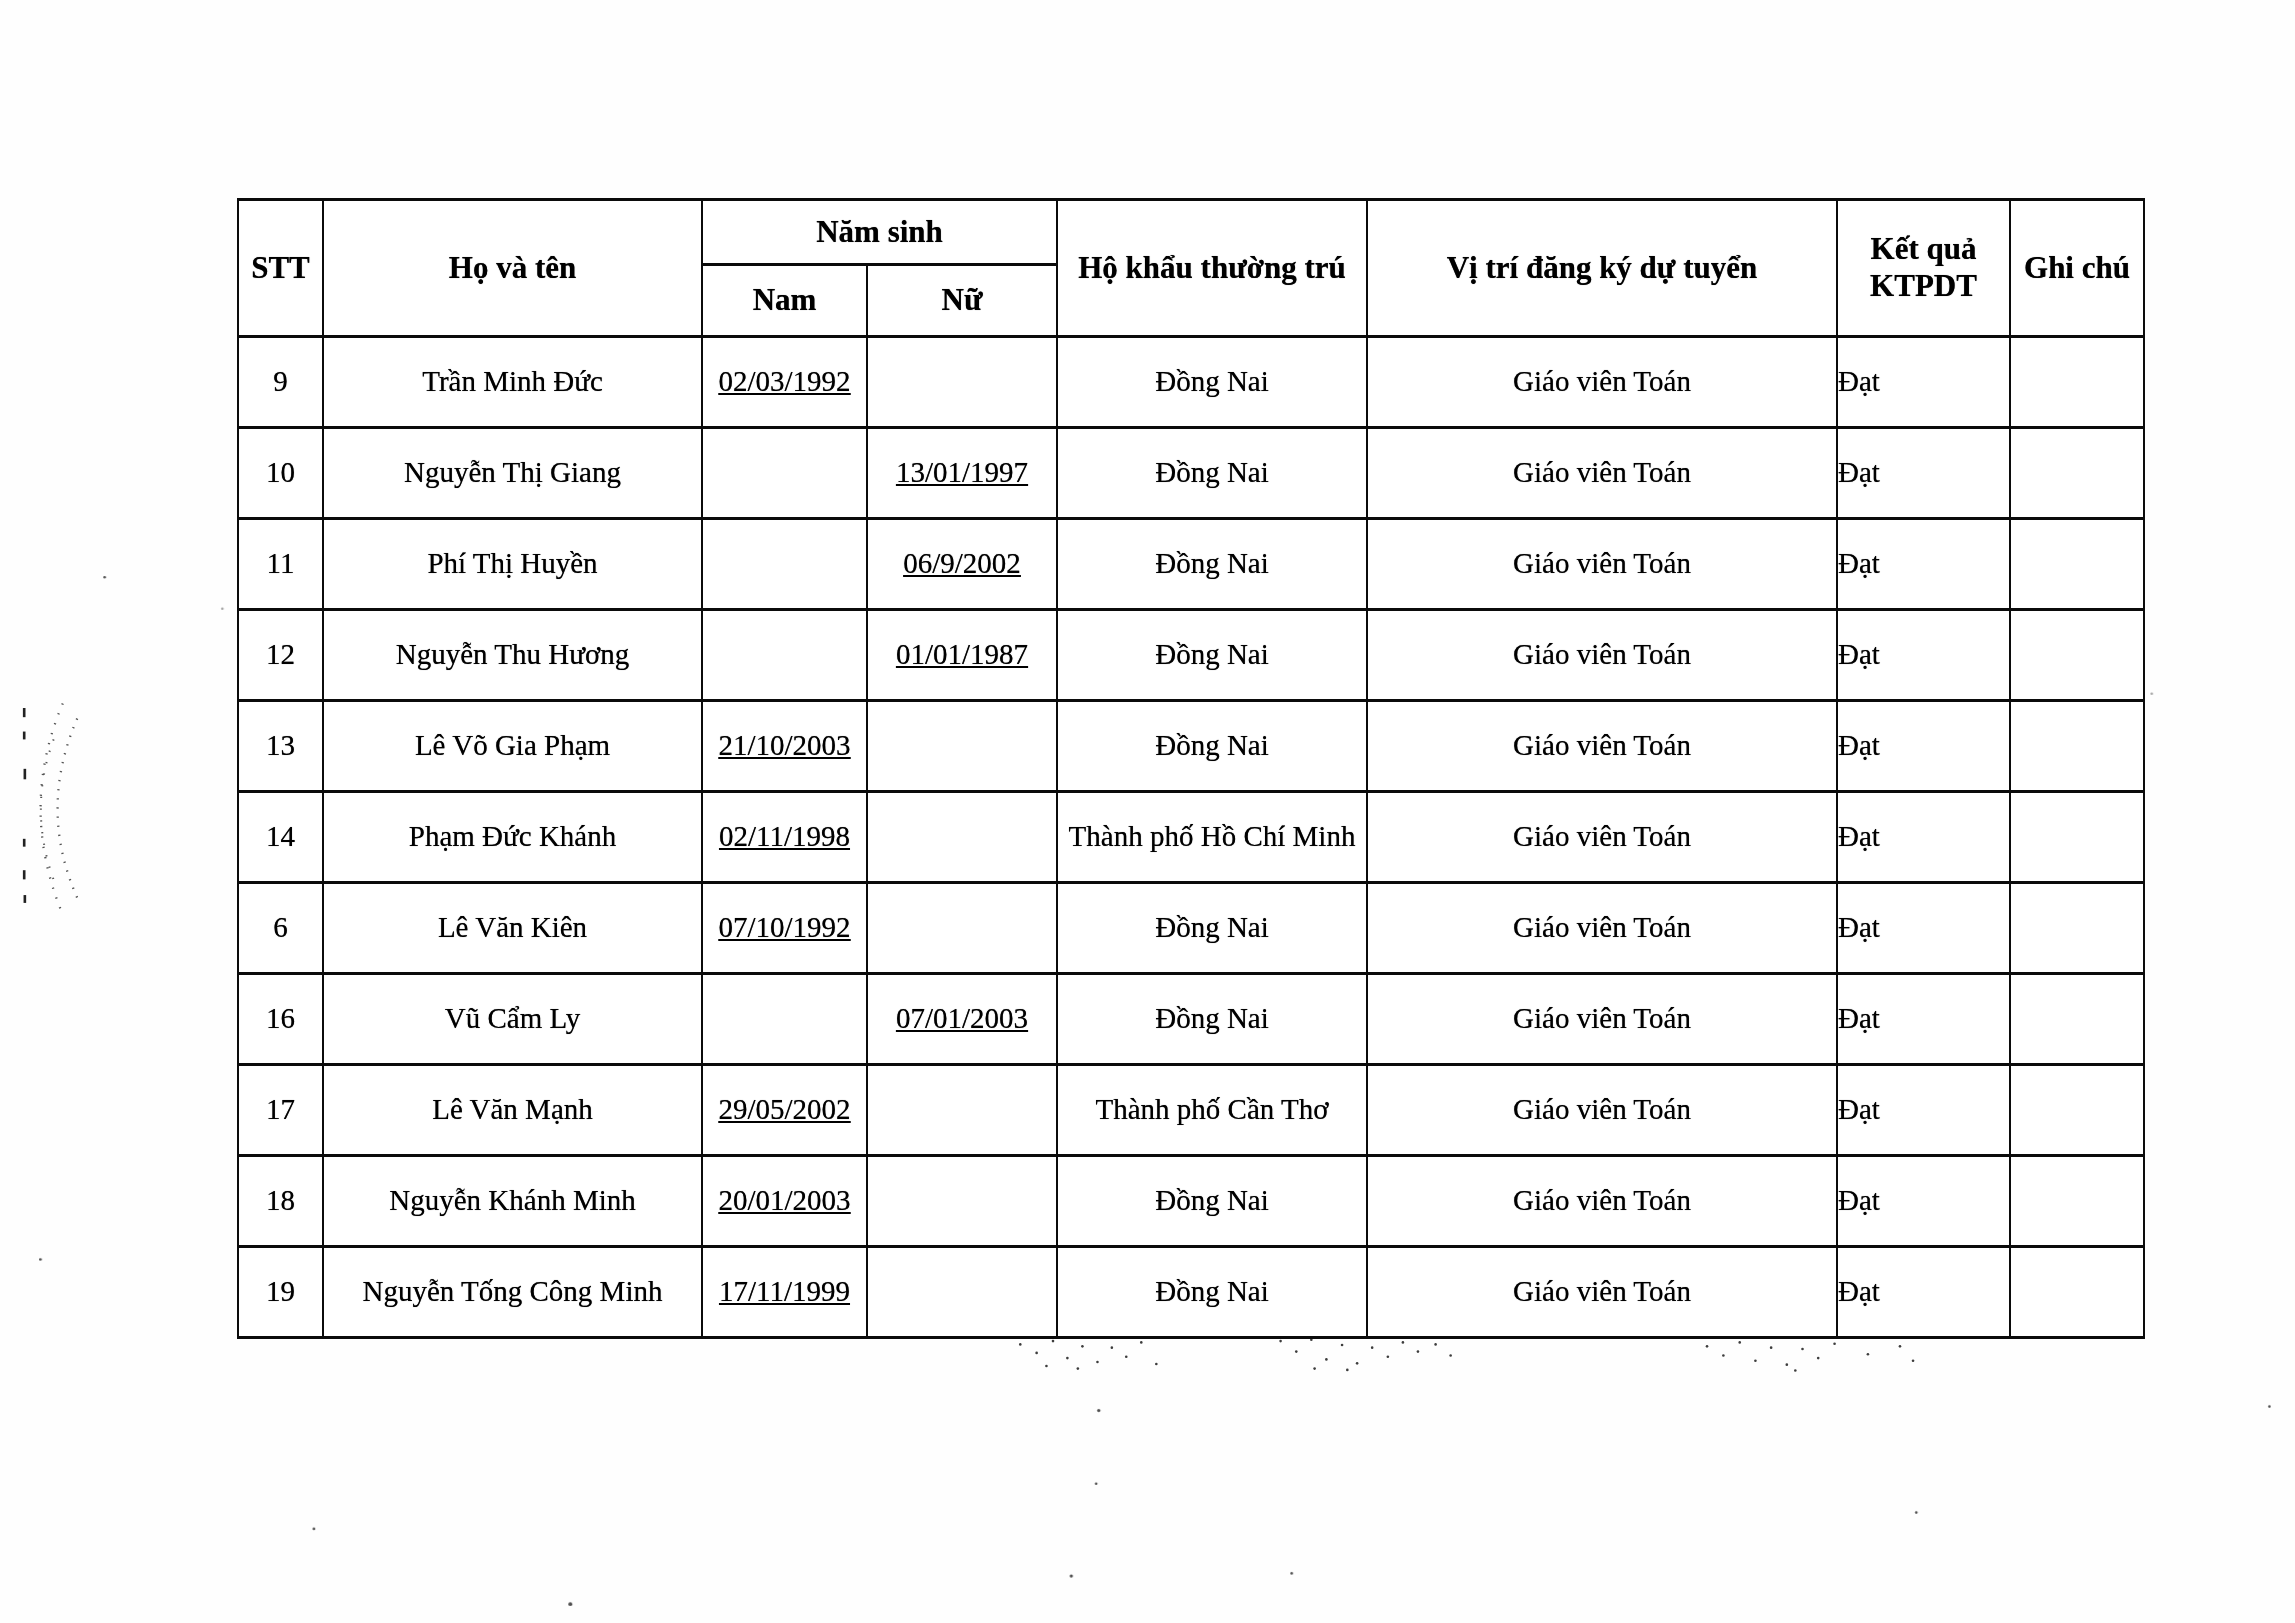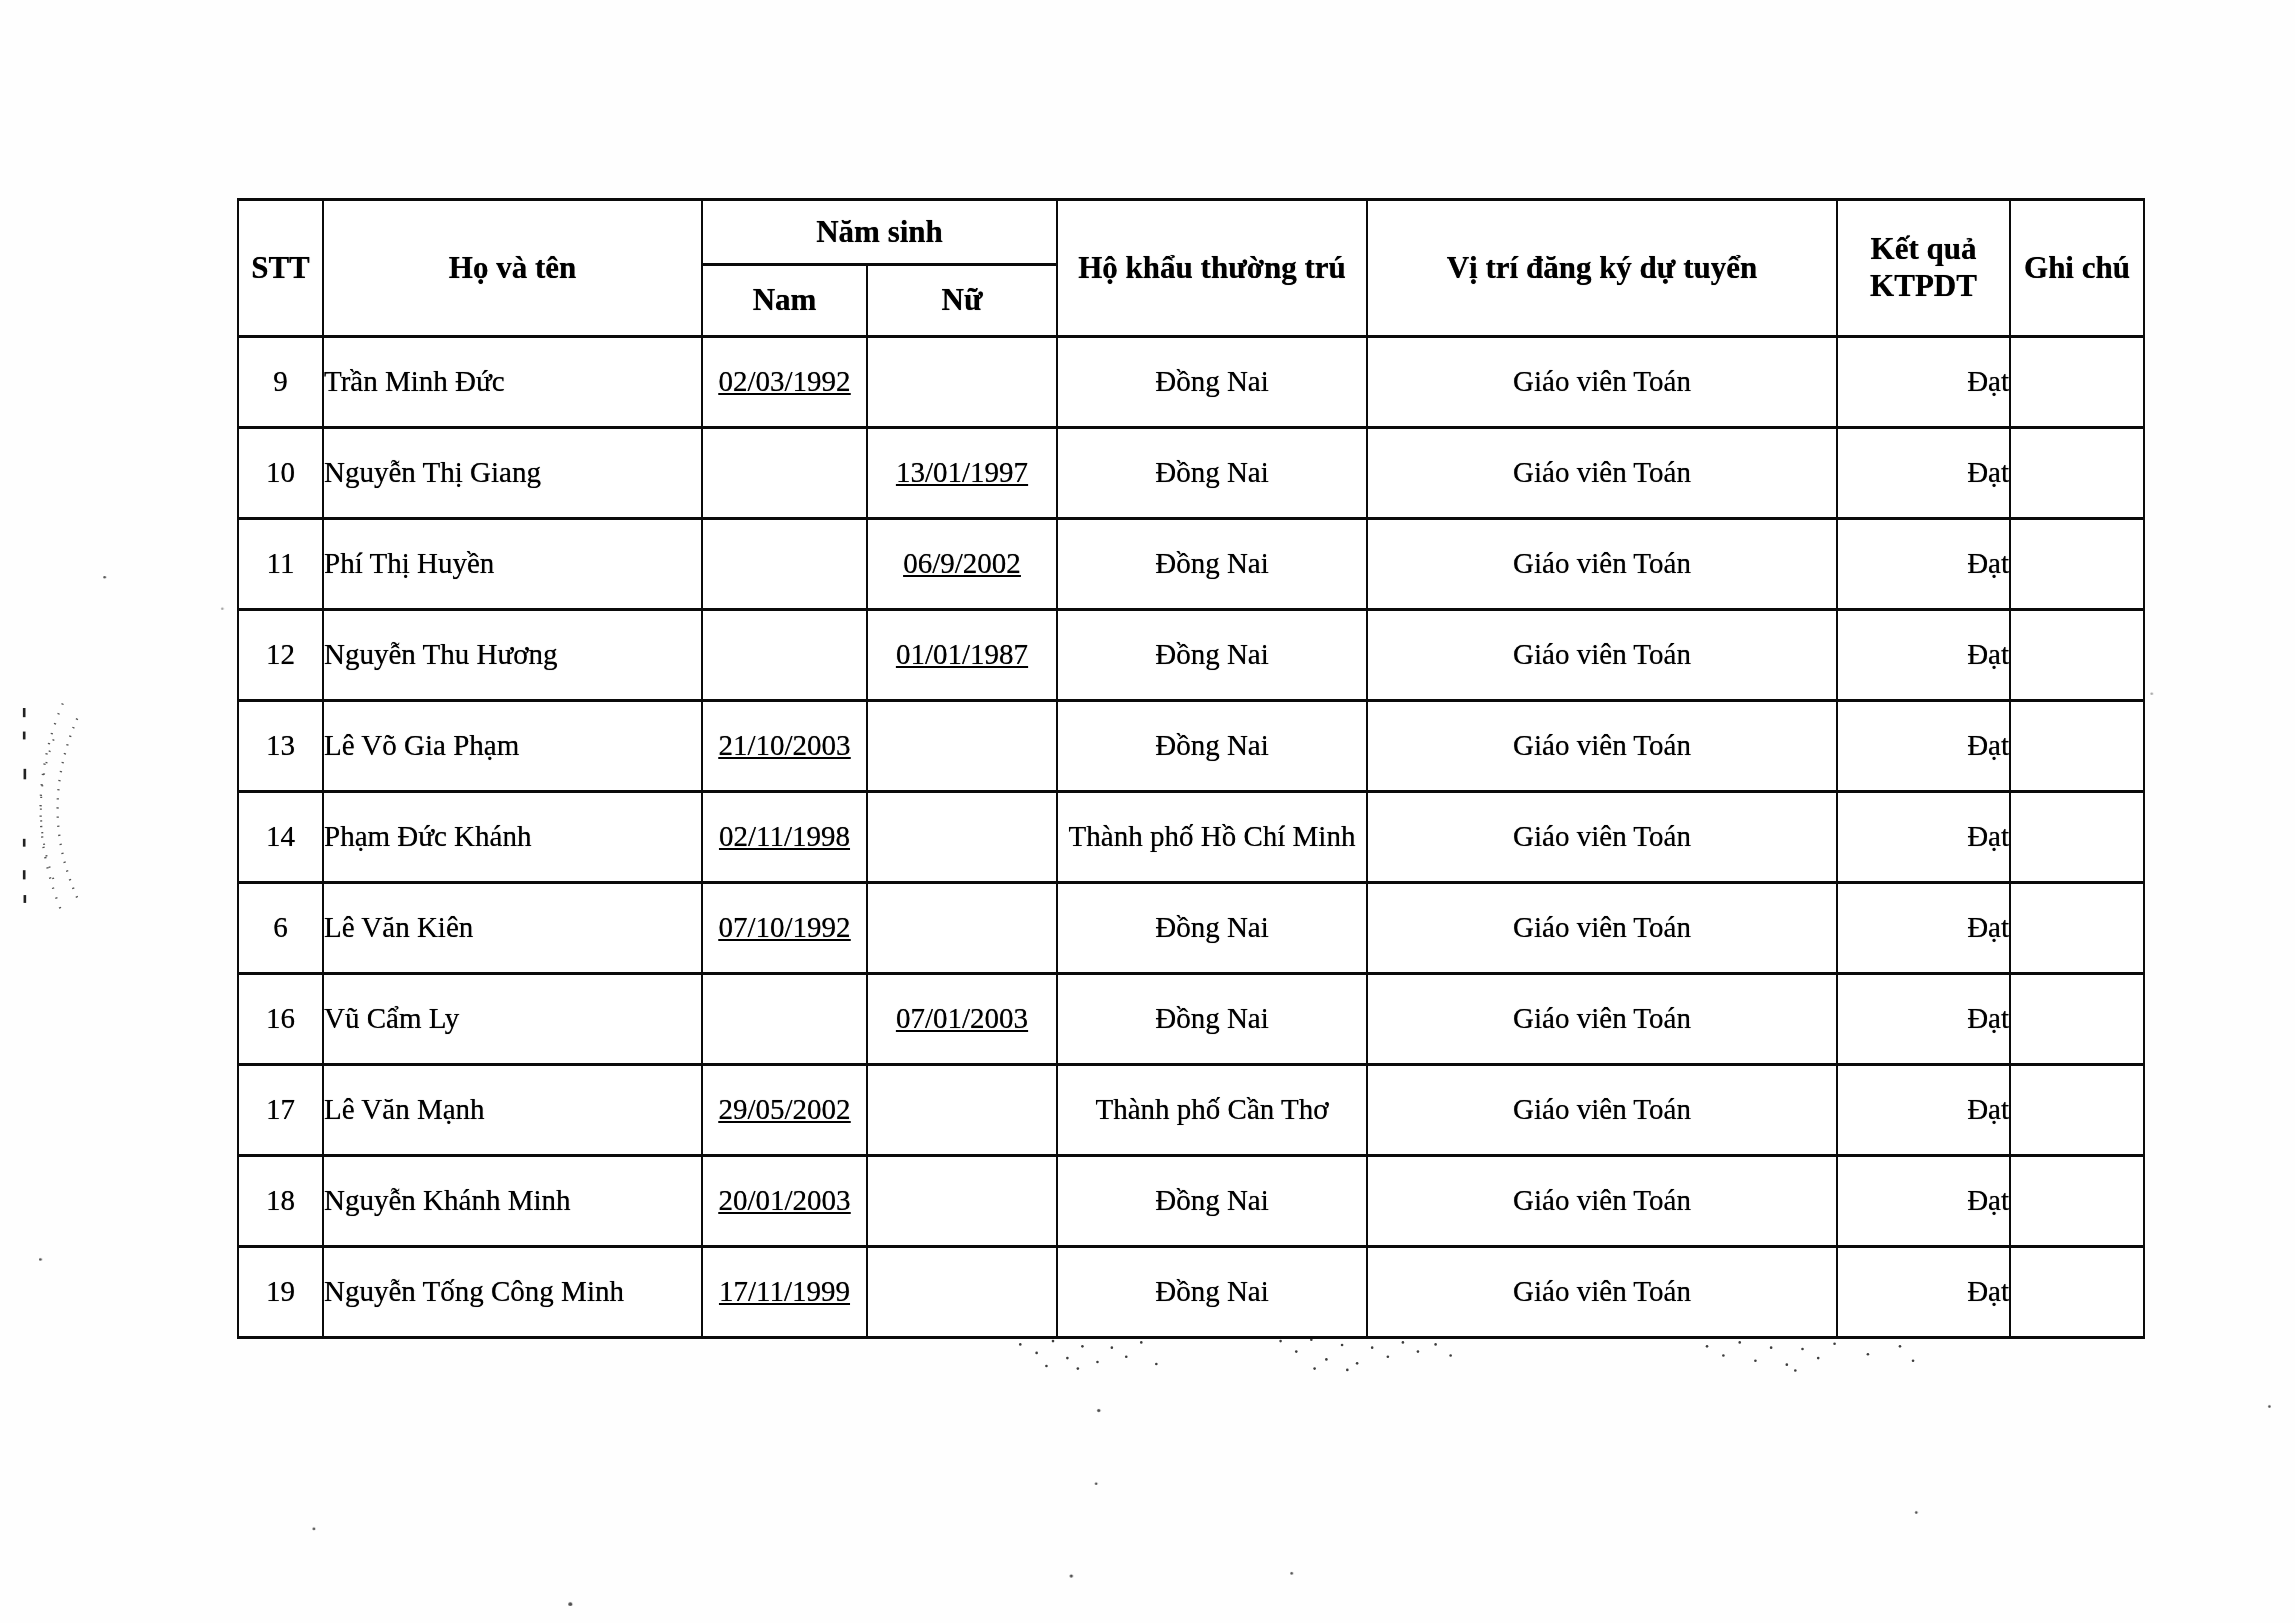--- a/index.html
+++ b/index.html
@@ -38,25 +38,25 @@
   }
   thead tr.h1{height:65px;}
   thead tr.h2{height:72px;}
   tbody tr{height:91px;}
   tbody td{
     font-size:29px;
     vertical-align:middle;
     line-height:1.15;
   }
   td.c-stt{text-align:center;}
-  td.c-name{text-align:left;padding-left:5.2px;}
+  td.c-name{text-align:center;padding-left:5.2px;}
   td.c-date{text-align:center;text-decoration:underline;}
   td.c-res{text-align:center;padding:0 26px;margin-top:21px;}
   td.c-pos{text-align:center;}
-  td.c-result{text-align:right;}
+  td.c-result{text-align:left;}
   td.c-note{text-align:center;}
   th.kq{padding:0 11.8px;font-family:Liberation Serif, serif;}
   .noise{position:absolute;left:0;top:0;pointer-events:none;}
 </style>
 </head>
 <body>
 
 <div class="page">
 
   <svg class="noise" width="2295" height="1624" viewBox="0 0 3509 2482">

